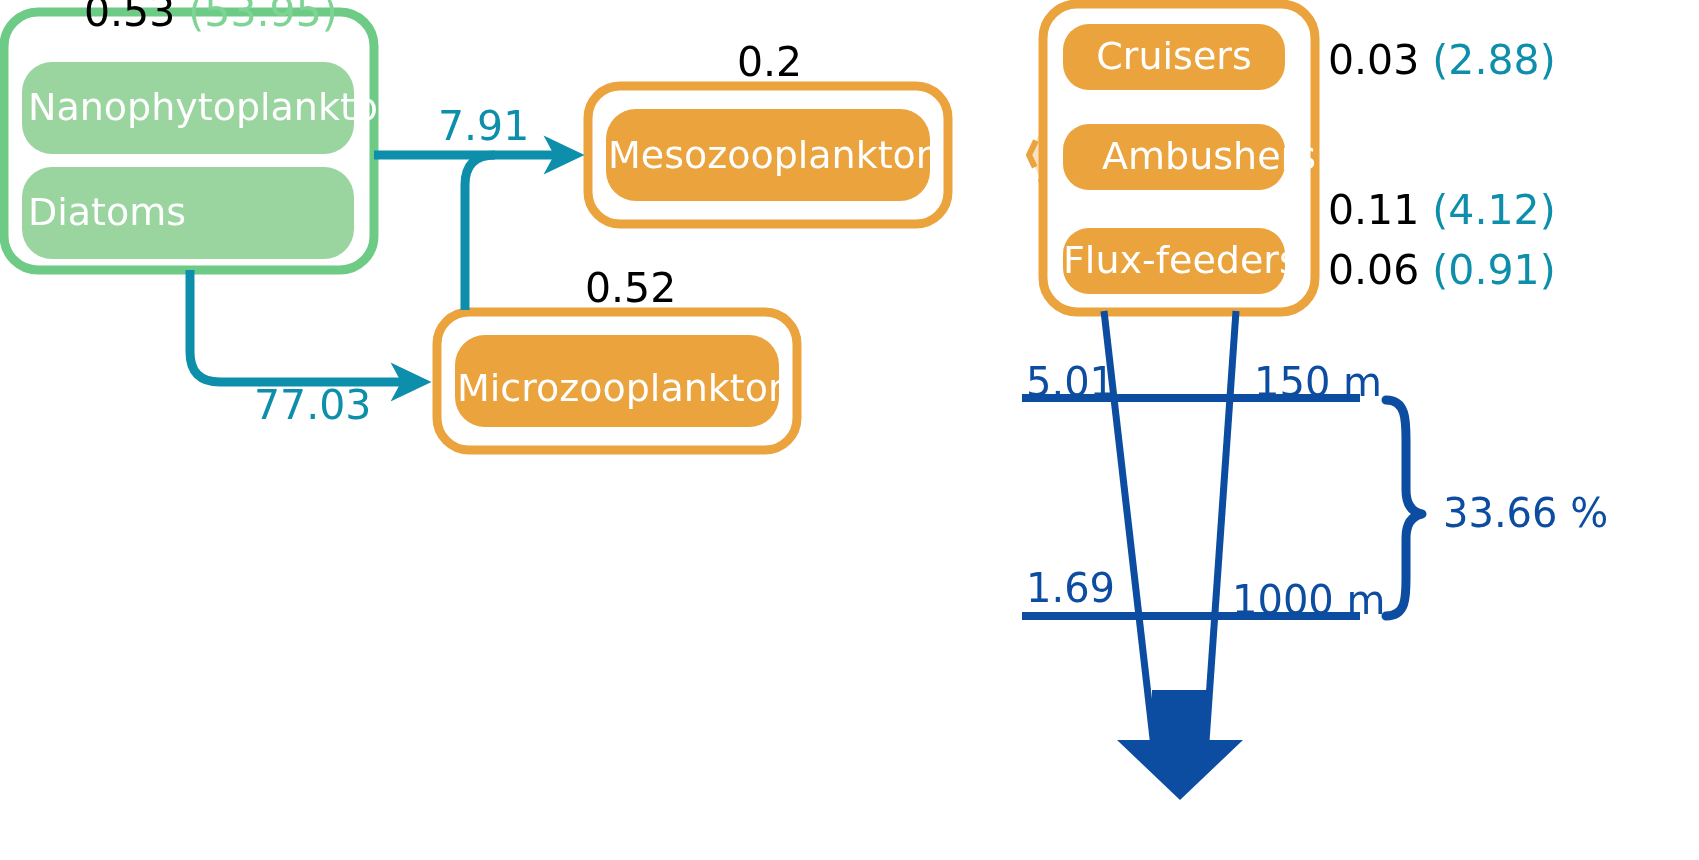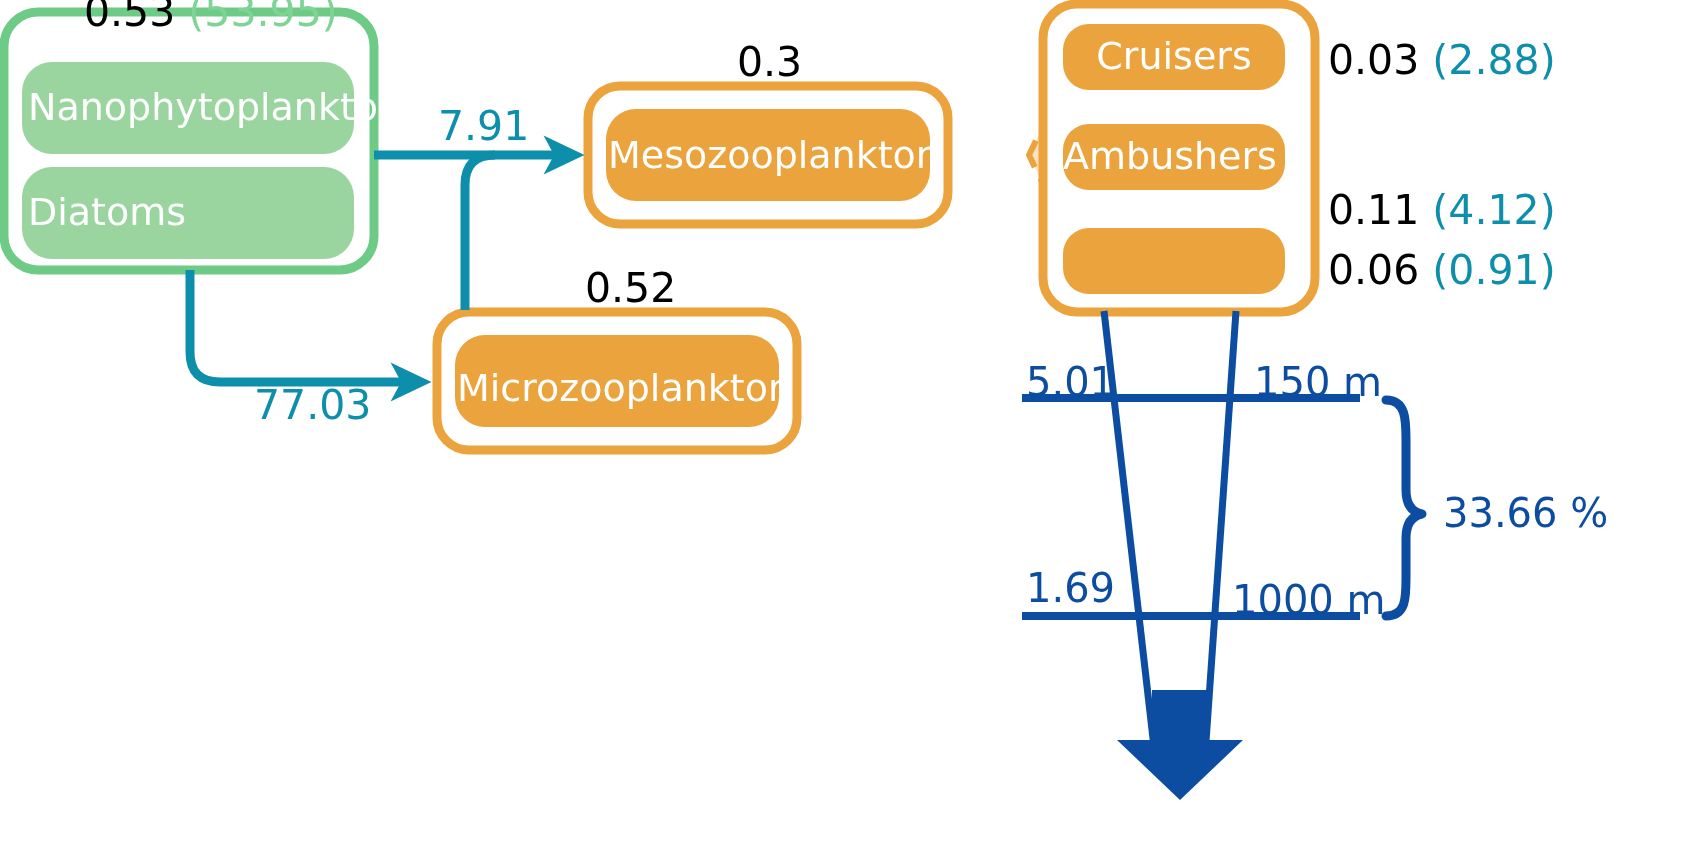--- a/index.html
+++ b/index.html
@@ -143,34 +143,35 @@
 
   <div class="lbl stock-text" style="left:84px; top:-8px;">
     <span>0.53</span>
     <span class="green-paren">(53.95)</span>
   </div>
 
   <div class="box-label" style="left:28px; top:88px; width:320px; text-align:center;">Nanophytoplankton</div>
 
   <div class="box-label" style="left:28px; top:193px; width:320px; ">Diatoms</div>
 
-  <div class="lbl stock-text" style="left:737px; top:42px;">0.3</div>
+  <div class="lbl stock-text" style="left:737px; top:42px;">0.2</div>
 
   <div class="box-label" style="left:608px; top:136px; width:320px; text-align:center;">Mesozooplankton</div>
 
   <div class="lbl stock-text" style="left:585px; top:268px;">0.52</div>
 
   <div class="box-label" style="left:457px; top:369px; width:320px; text-align:right;">Microzooplankton</div>
 
   <div class="lbl flux-text" style="left:438px; top:106px;">7.91</div>
 
   <div class="lbl flux-text" style="left:254px; top:385px;">77.03</div>
 
   <div class="box-label" style="left:1063px; top:37px; width:222px; text-align:center;">Cruisers</div>
-  <div class="box-label" style="left:1063px; top:137px; width:222px; text-align:left;">Ambushers</div>
+  <div class="box-label" style="left:1063px; top:137px; width:222px; text-align:center;padding-left:35px;">Ambushers</div>
+  <div class="box-label" style="left:1063px; top:241px; width:222px; text-align:center;">Flux-feeders</div>
 
   <div class="lbl stock-text" style="left:1328px; top:40px;">
     <span>0.03</span>
     <span class="teal-paren">(2.88)</span>
   </div>
 
   <div class="lbl stock-text" style="left:1328px; top:144px;margin-top:46px;">
     <span>0.11</span>
     <span class="teal-paren">(4.12)</span>
   </div>

